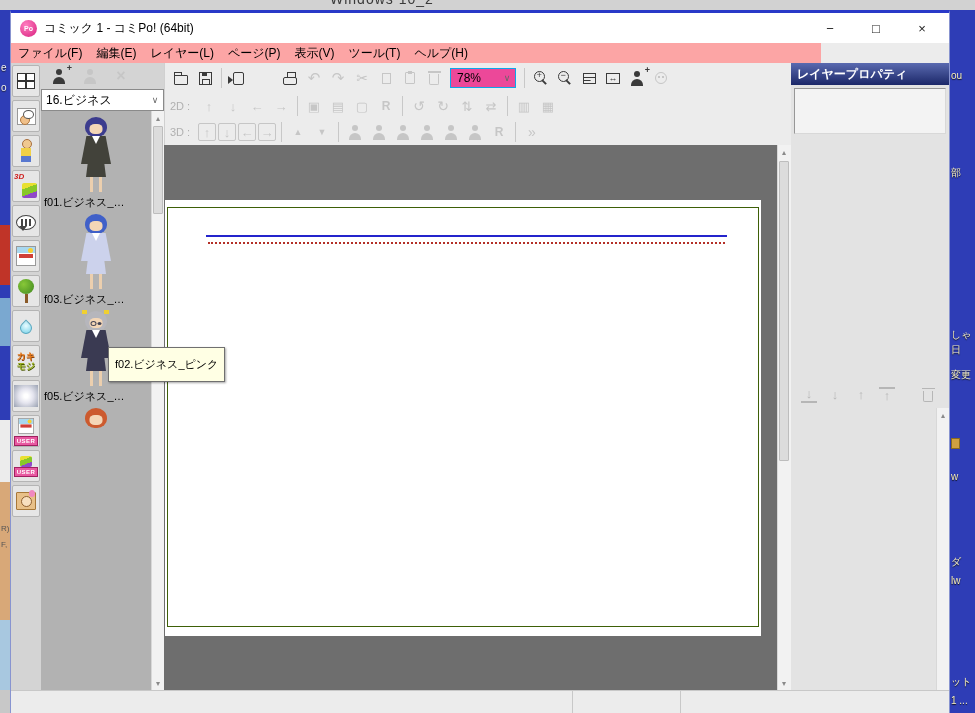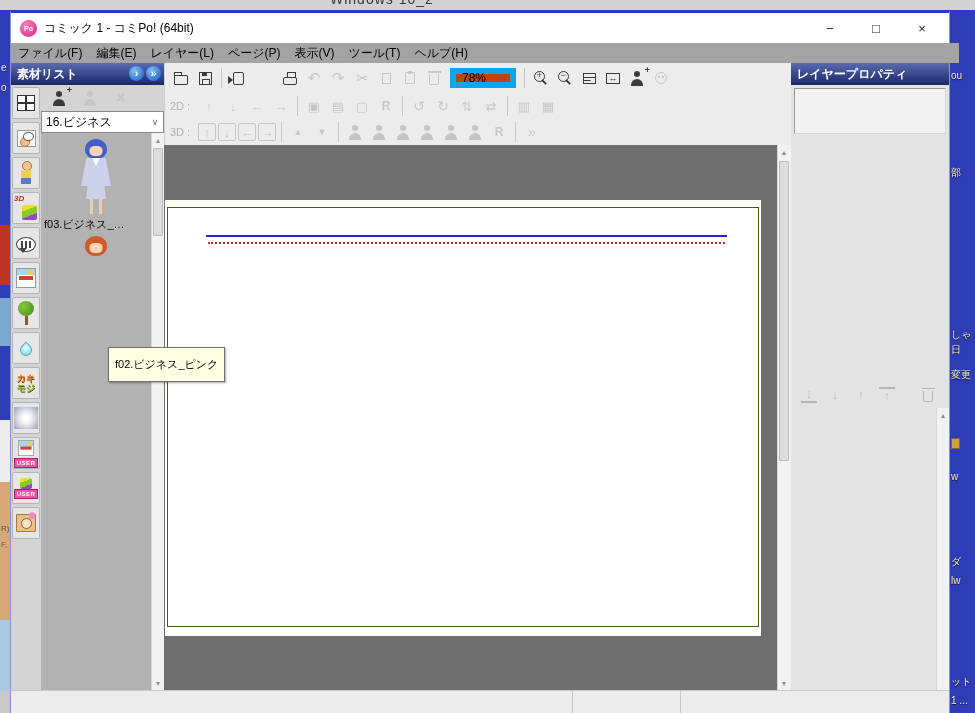--- a/index.html
+++ b/index.html
@@ -26,21 +26,21 @@
 
   
   .window{position:absolute;left:10px;top:10px;width:940px;height:703px;background:#ececec;
     border:1px solid #8894d0;border-top:3px solid #2939c8}
   .titlebar{position:absolute;left:0;top:0;width:938px;height:30px;background:#fff;display:flex;align-items:center;padding-left:9px}
   .app-logo{width:17px;height:17px;border-radius:50%;background:radial-gradient(circle at 35% 30%,#ff7ec0,#d8207e);
     color:#fff;font-size:7px;font-weight:bold;display:flex;align-items:center;justify-content:center;flex:0 0 auto}
   .win-title{margin-left:7px;font-size:12px;color:#000}
   .win-controls{position:absolute;right:4px;top:0;height:30px;display:flex}
   .wbtn{width:46px;height:30px;display:flex;align-items:center;justify-content:center;font-size:13px;color:#222}
-  .menubar{position:absolute;left:0;top:30px;width:948px;height:20px;background:#a3a3a3;display:flex;align-items:center;font-size:12px;color:#000}
+  .menubar{position:absolute;left:0;top:30px;width:810px;height:20px;background:#fca5a5;display:flex;align-items:center;font-size:12px;color:#000}
   .menu-item{padding:0 7px;height:100%;display:flex;align-items:center}
 
   
   .i{display:inline-flex;align-items:center;justify-content:center;width:22px;height:22px;color:#3a3a3a;font-size:13px;position:relative;flex:0 0 auto}
   .i.dis{color:#c6c6c6}
   .i.box{border:1px solid currentColor;width:18px;height:18px;border-radius:2px}
   .sep{width:1px;height:20px;background:#c8c8c8;margin:0 3px;flex:0 0 auto}
   .g-up::before{content:"↑"}.g-down::before{content:"↓"}.g-left::before{content:"←"}.g-right::before{content:"→"}
   .g-undo::before{content:"↶";font-size:15px}.g-redo::before{content:"↷";font-size:15px}
   .g-cut::before{content:"✂";font-size:14px}
@@ -92,21 +92,21 @@
   .spark::before{content:"+"}
   .g-x::before{content:"×";font-size:16px;font-weight:bold}
 
   
   .toolbar{position:absolute;left:153px;top:50px;width:627px;height:82px;background:#ececec;border-left:1px solid #d0d0d0}
   .tb-row{display:flex;align-items:center;padding-left:5px;gap:2px}
   .tb-row.r1{height:30px}
   .tb-row.r2{height:26px}
   .tb-row.r3{height:26px;position:relative}
   .row-label{font-size:11px;color:#b0b0b0;width:26px;flex:0 0 auto}
-  .zoom-combo{width:66px;height:20px;background:#c2410c;border:6px solid #0ea5e9;display:flex;align-items:center;font-size:12px;color:#000;padding-left:6px;position:relative;margin:0 3px}
+  .zoom-combo{width:66px;height:20px;background:#ec4899;border:1px solid #0ea5e9;display:flex;align-items:center;font-size:12px;color:#000;padding-left:6px;position:relative;margin:0 3px}
   .zoom-combo .g-chk{position:absolute;right:3px}
   .r3-right{position:absolute;left:420px;top:0;height:26px;display:flex;align-items:center;gap:2px}
   .page-box{width:48px;height:20px;background:#fafafa;border:1px solid #b0b0b0;display:flex;align-items:center;justify-content:center;font-size:12px;color:#000;margin:0 4px}
 
   
   .left-panel{position:absolute;left:0;top:50px;width:153px;height:627px;background:#d4d4d4;display:flex;flex-direction:column}
   .panel-header{height:22px;background:linear-gradient(var(--hdr1,#5a6ab0),var(--hdr2,#1b2768));color:#fff;font-size:12px;font-weight:bold;display:flex;align-items:center;padding:0 4px 0 6px;flex:0 0 auto;position:relative}
   .hdr-btns{position:absolute;right:3px;top:3px;display:flex;gap:2px}
   .rnd{width:15px;height:15px;border-radius:50%;background:radial-gradient(circle at 35% 30%,#7cc0f8,#1858c0);color:#fff;font-size:11px;line-height:13px;display:flex;align-items:center;justify-content:center}
   .panel-body{flex:1;display:flex;min-height:0}
@@ -367,27 +367,20 @@
             <span class="sh-person"></span>
           </span>
         <span class="i dis g-r"></span>
         <span class="sep"></span>
         <span class="i dis g-rr"></span>
 
       </div>
     </div>
 
     <div class="left-panel">
-      <div class="panel-header">
-        <span>素材リスト</span>
-        <span class="hdr-btns">
-          <span class="rnd">›</span>
-          <span class="rnd">»</span>
-        </span>
-      </div>
       <div class="panel-body">
 
         <div class="cat-strip">
           <div class="cat">
               <span class="ci-panel"></span>
             </div>
           <div class="cat">
               <span class="ci-facebubble"></span>
             </div>
           <div class="cat">
@@ -448,30 +441,50 @@
               </span>
             <span class="i dis g-x"></span>
           </div>
           <div class="mat-dropdown">
             <span>16.ビジネス</span>
             <span class="i g-chk" style="width:10px;height:10px"></span>
           </div>
 
           <div class="mat-list">
             <div class="mat-items">
+              <div class="mat-item" style="--hair: #3c3c8e; --suit: #42423a;">
+                <div class="figure">
+                  <div class="fig-hair"></div>
+                    <div class="fig-face"></div>
+                    <div class="fig-body"></div>
+                    <div class="fig-skirt"></div>
+                    <div class="fig-legs"></div>
+                </div>
+                <div class="mat-label">f01.ビジネス_…</div>
+              </div>
               <div class="mat-item" style="--hair: #4060c8; --suit: #ccd2ec;">
                 <div class="figure">
                   <div class="fig-hair"></div>
                     <div class="fig-face"></div>
                     <div class="fig-body"></div>
                     <div class="fig-skirt"></div>
                     <div class="fig-legs"></div>
                 </div>
                 <div class="mat-label">f03.ビジネス_…</div>
               </div>
+              <div class="mat-item" style="--hair: #b6b6bc; --suit: #3a3a52;">
+                <div class="figure glasses bows">
+                  <div class="fig-hair"></div>
+                    <div class="fig-face"></div>
+                    <div class="fig-body"></div>
+                    <div class="fig-skirt"></div>
+                    <div class="fig-legs"></div>
+                </div>
+                <div class="mat-label">f05.ビジネス_…</div>
+              </div>
               <div class="mat-item" style="--hair: #cc5a2e; --suit: #cc5a2e;">
                 <div class="figure">
                   <div class="fig-hair"></div>
                     <div class="fig-face"></div>
                 </div>
               </div>
             </div>
             <div class="scrollbar">
               <span class="sb-up"></span>
               <span class="sb-thumb" style="top:15px;height:88px"></span>

